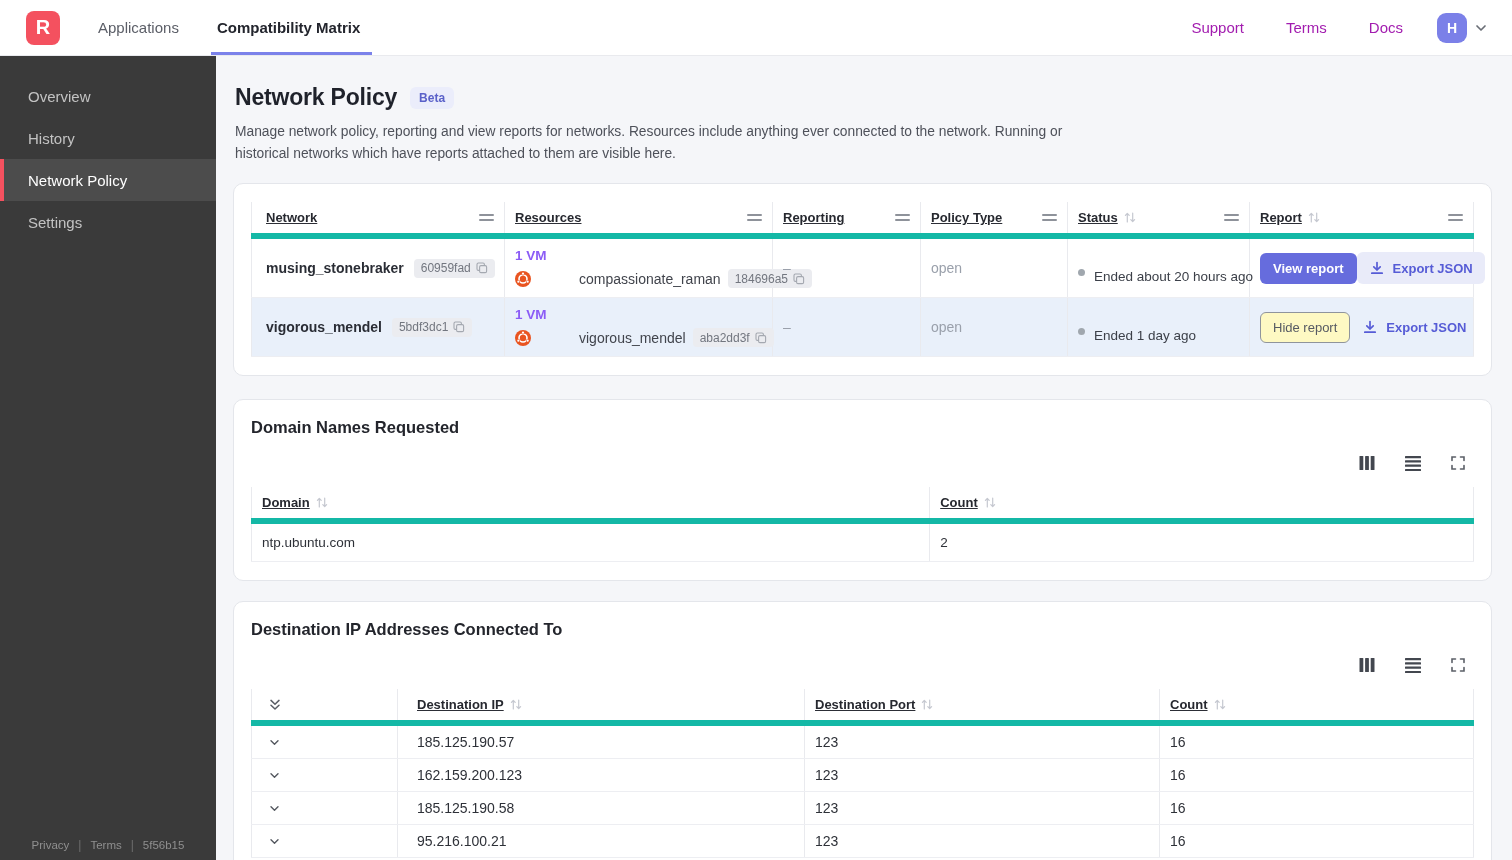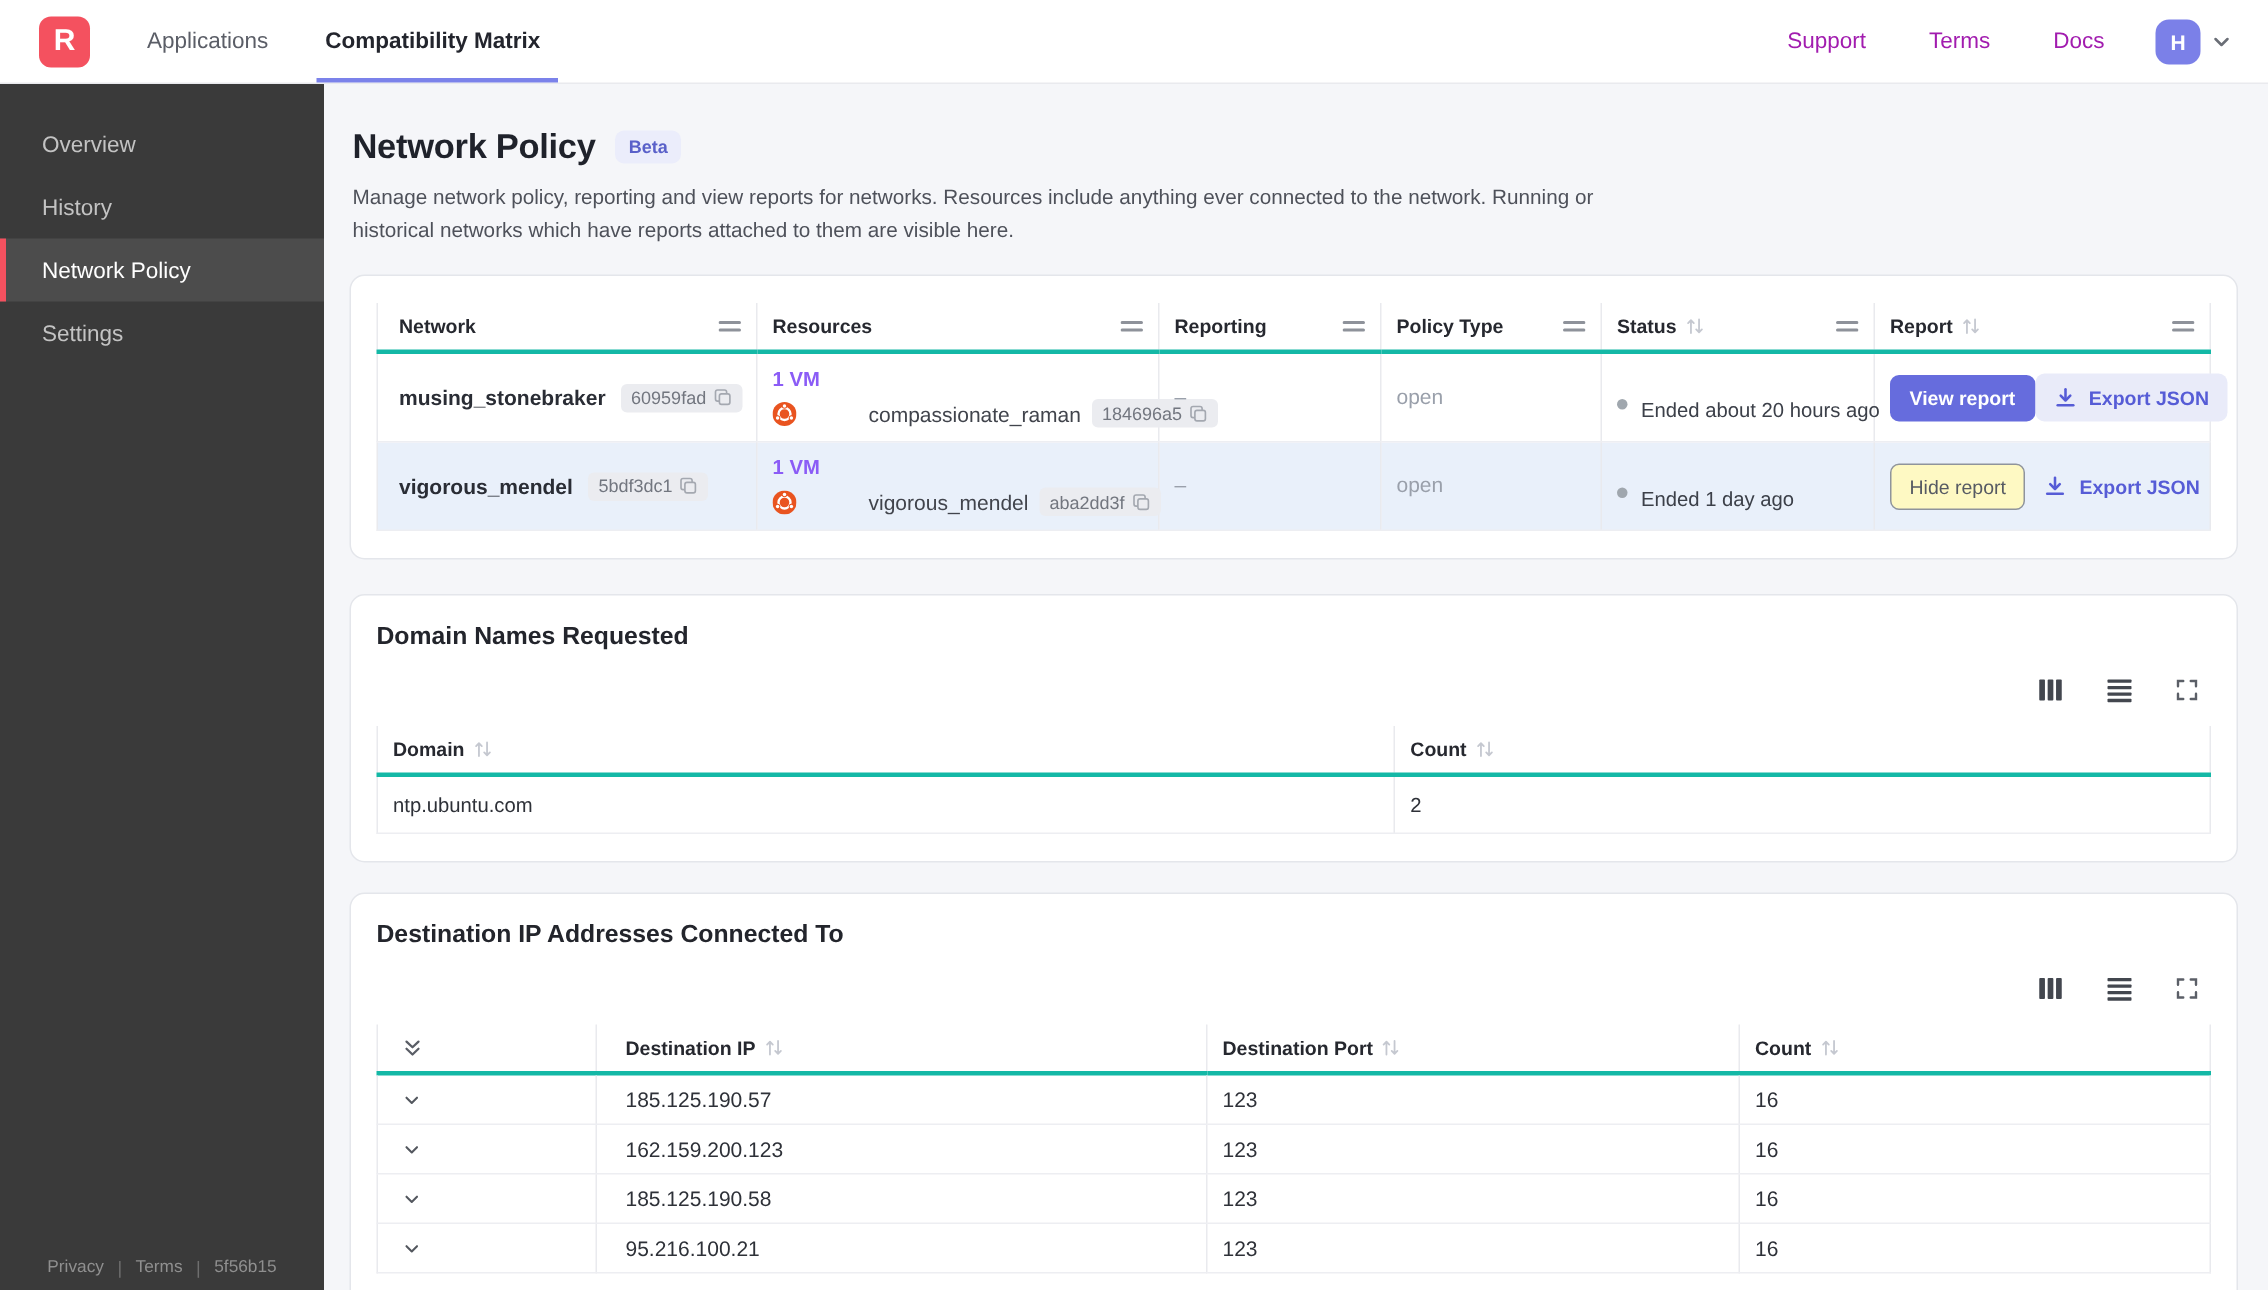--- a/index.html
+++ b/index.html
@@ -49,21 +49,21 @@
   .card-domains { margin-top:23px; }
   .card-destinations { margin-top:20px; min-height:320px; }
   .card-title { font-size:16.5px; font-weight:bold; color:#23252c; }
   .card-toolbar { display:flex; justify-content:flex-end; align-items:center; gap:28px;
     margin-top:16px; height:20px; padding-right:8px; }
   .tool-icon { cursor:pointer; display:flex; }
 
   table { width:100%; border-collapse:collapse; table-layout:fixed; }
   th, td { border-right:1px solid #e9eaee; text-align:left; }
   th:first-child, td:first-child { border-left:1px solid #e9eaee; }
-  th { border-bottom:3px solid #14b8a6; padding:8px 10px; }
+  th { border-bottom:6px solid #14b8a6; padding:8px 10px;text-decoration:underline; }
   td { border-bottom:1px solid #edeef2; padding:9px 10px; vertical-align:middle; }
   .th-inner { display:flex; align-items:center; gap:6px; }
   .th-label { font-size:13px; font-weight:bold; color:#26282f; white-space:nowrap; }
   .th-spacer { flex:1; }
   th { cursor:pointer; }
 
   
   .nt td { height:54px; }
   .nt th:first-child, .nt td:first-child { padding-left:14px; }
   .row-highlight td { background:#e9f0fa; }

